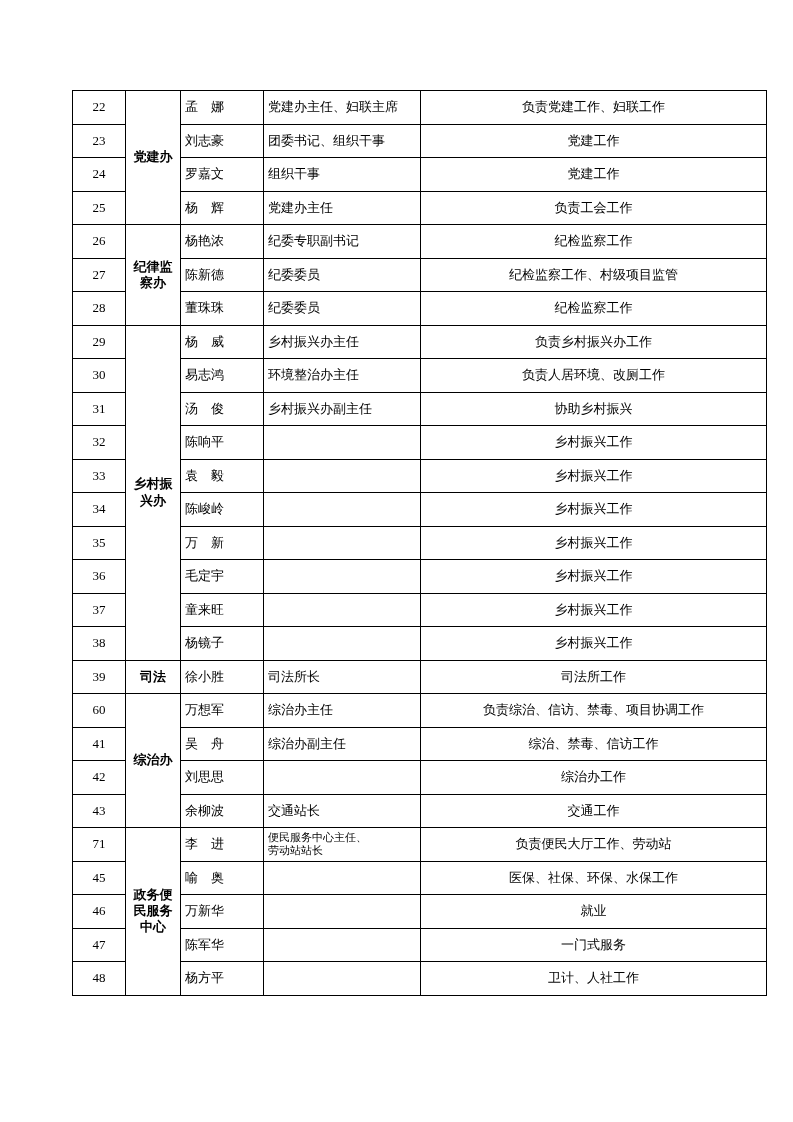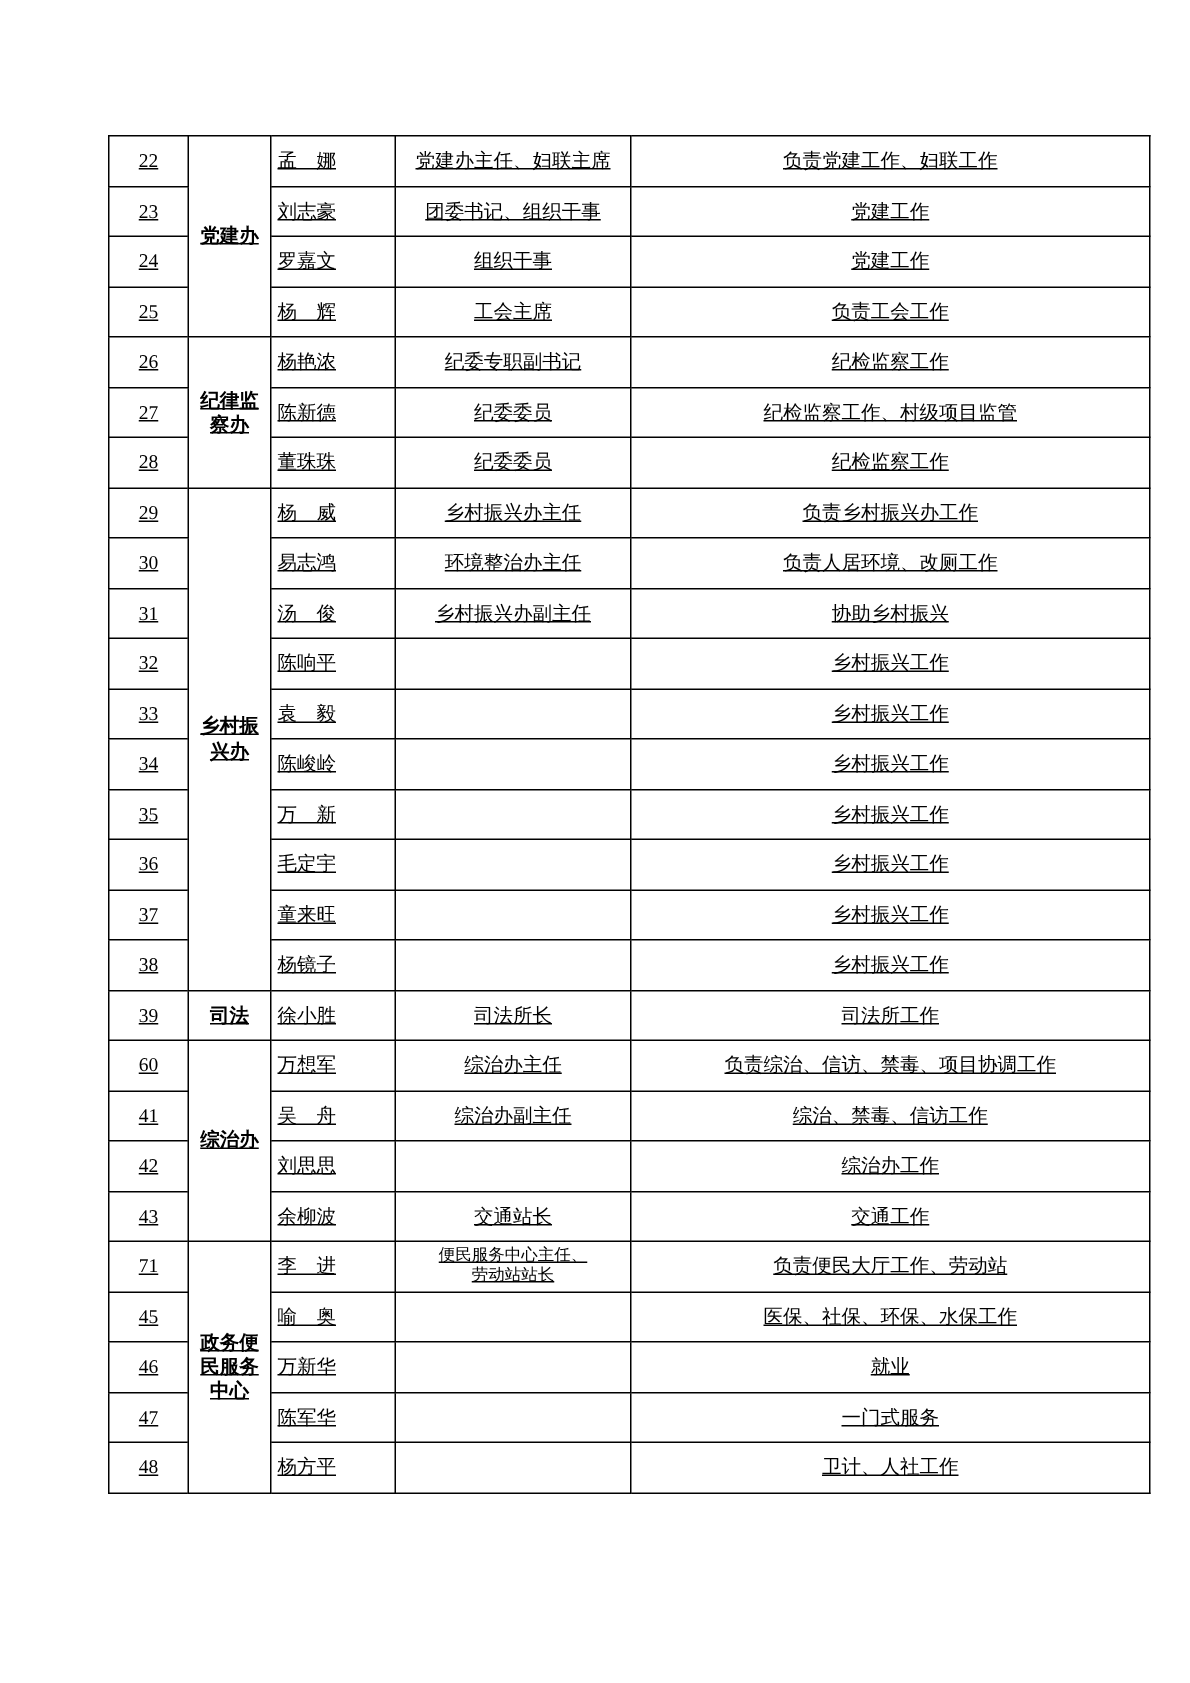--- a/index.html
+++ b/index.html
@@ -47,30 +47,30 @@
     letter-spacing: 0px;
     line-height: 1.2;
   }
   td.col-name {
     width: 74px;
     text-align: left;
     font-size: 13px;
   }
   td.col-post {
     width: 148px;
-    text-align: center;
+    text-align: left;
     font-size: 12px;
   }
   td.col-duty {
     width: 337px;
     text-align: center;
     font-size: 12.5px;
     padding-left: 6px;
   }
-  .row-h { height: 33.5px; text-decoration: underline; }
+  .row-h { height: 33.5px; }
   .dept-vert {
     display: block;
     width: 100%;
   }
   td.col-post .post-multi {
     display: block;
     line-height: 1.25;
     font-size: 11px;
   }
 </style>
@@ -98,21 +98,21 @@
         </tr>
         <tr class="row-h">
           <td class="col-idx">24</td>
           <td class="col-name">罗嘉文</td>
           <td class="col-post">组织干事</td>
           <td class="col-duty">党建工作</td>
         </tr>
         <tr class="row-h">
           <td class="col-idx">25</td>
           <td class="col-name">杨　辉</td>
-          <td class="col-post">工会主席</td>
+          <td class="col-post">党建办主任</td>
           <td class="col-duty">负责工会工作</td>
         </tr>
         <tr class="row-h">
           <td class="col-idx">26</td>
           <td class="col-dept" rowspan="3">
             <span class="dept-vert">纪律监察办</span>
           </td>
           <td class="col-name">杨艳浓</td>
           <td class="col-post">纪委专职副书记</td>
           <td class="col-duty">纪检监察工作</td>

